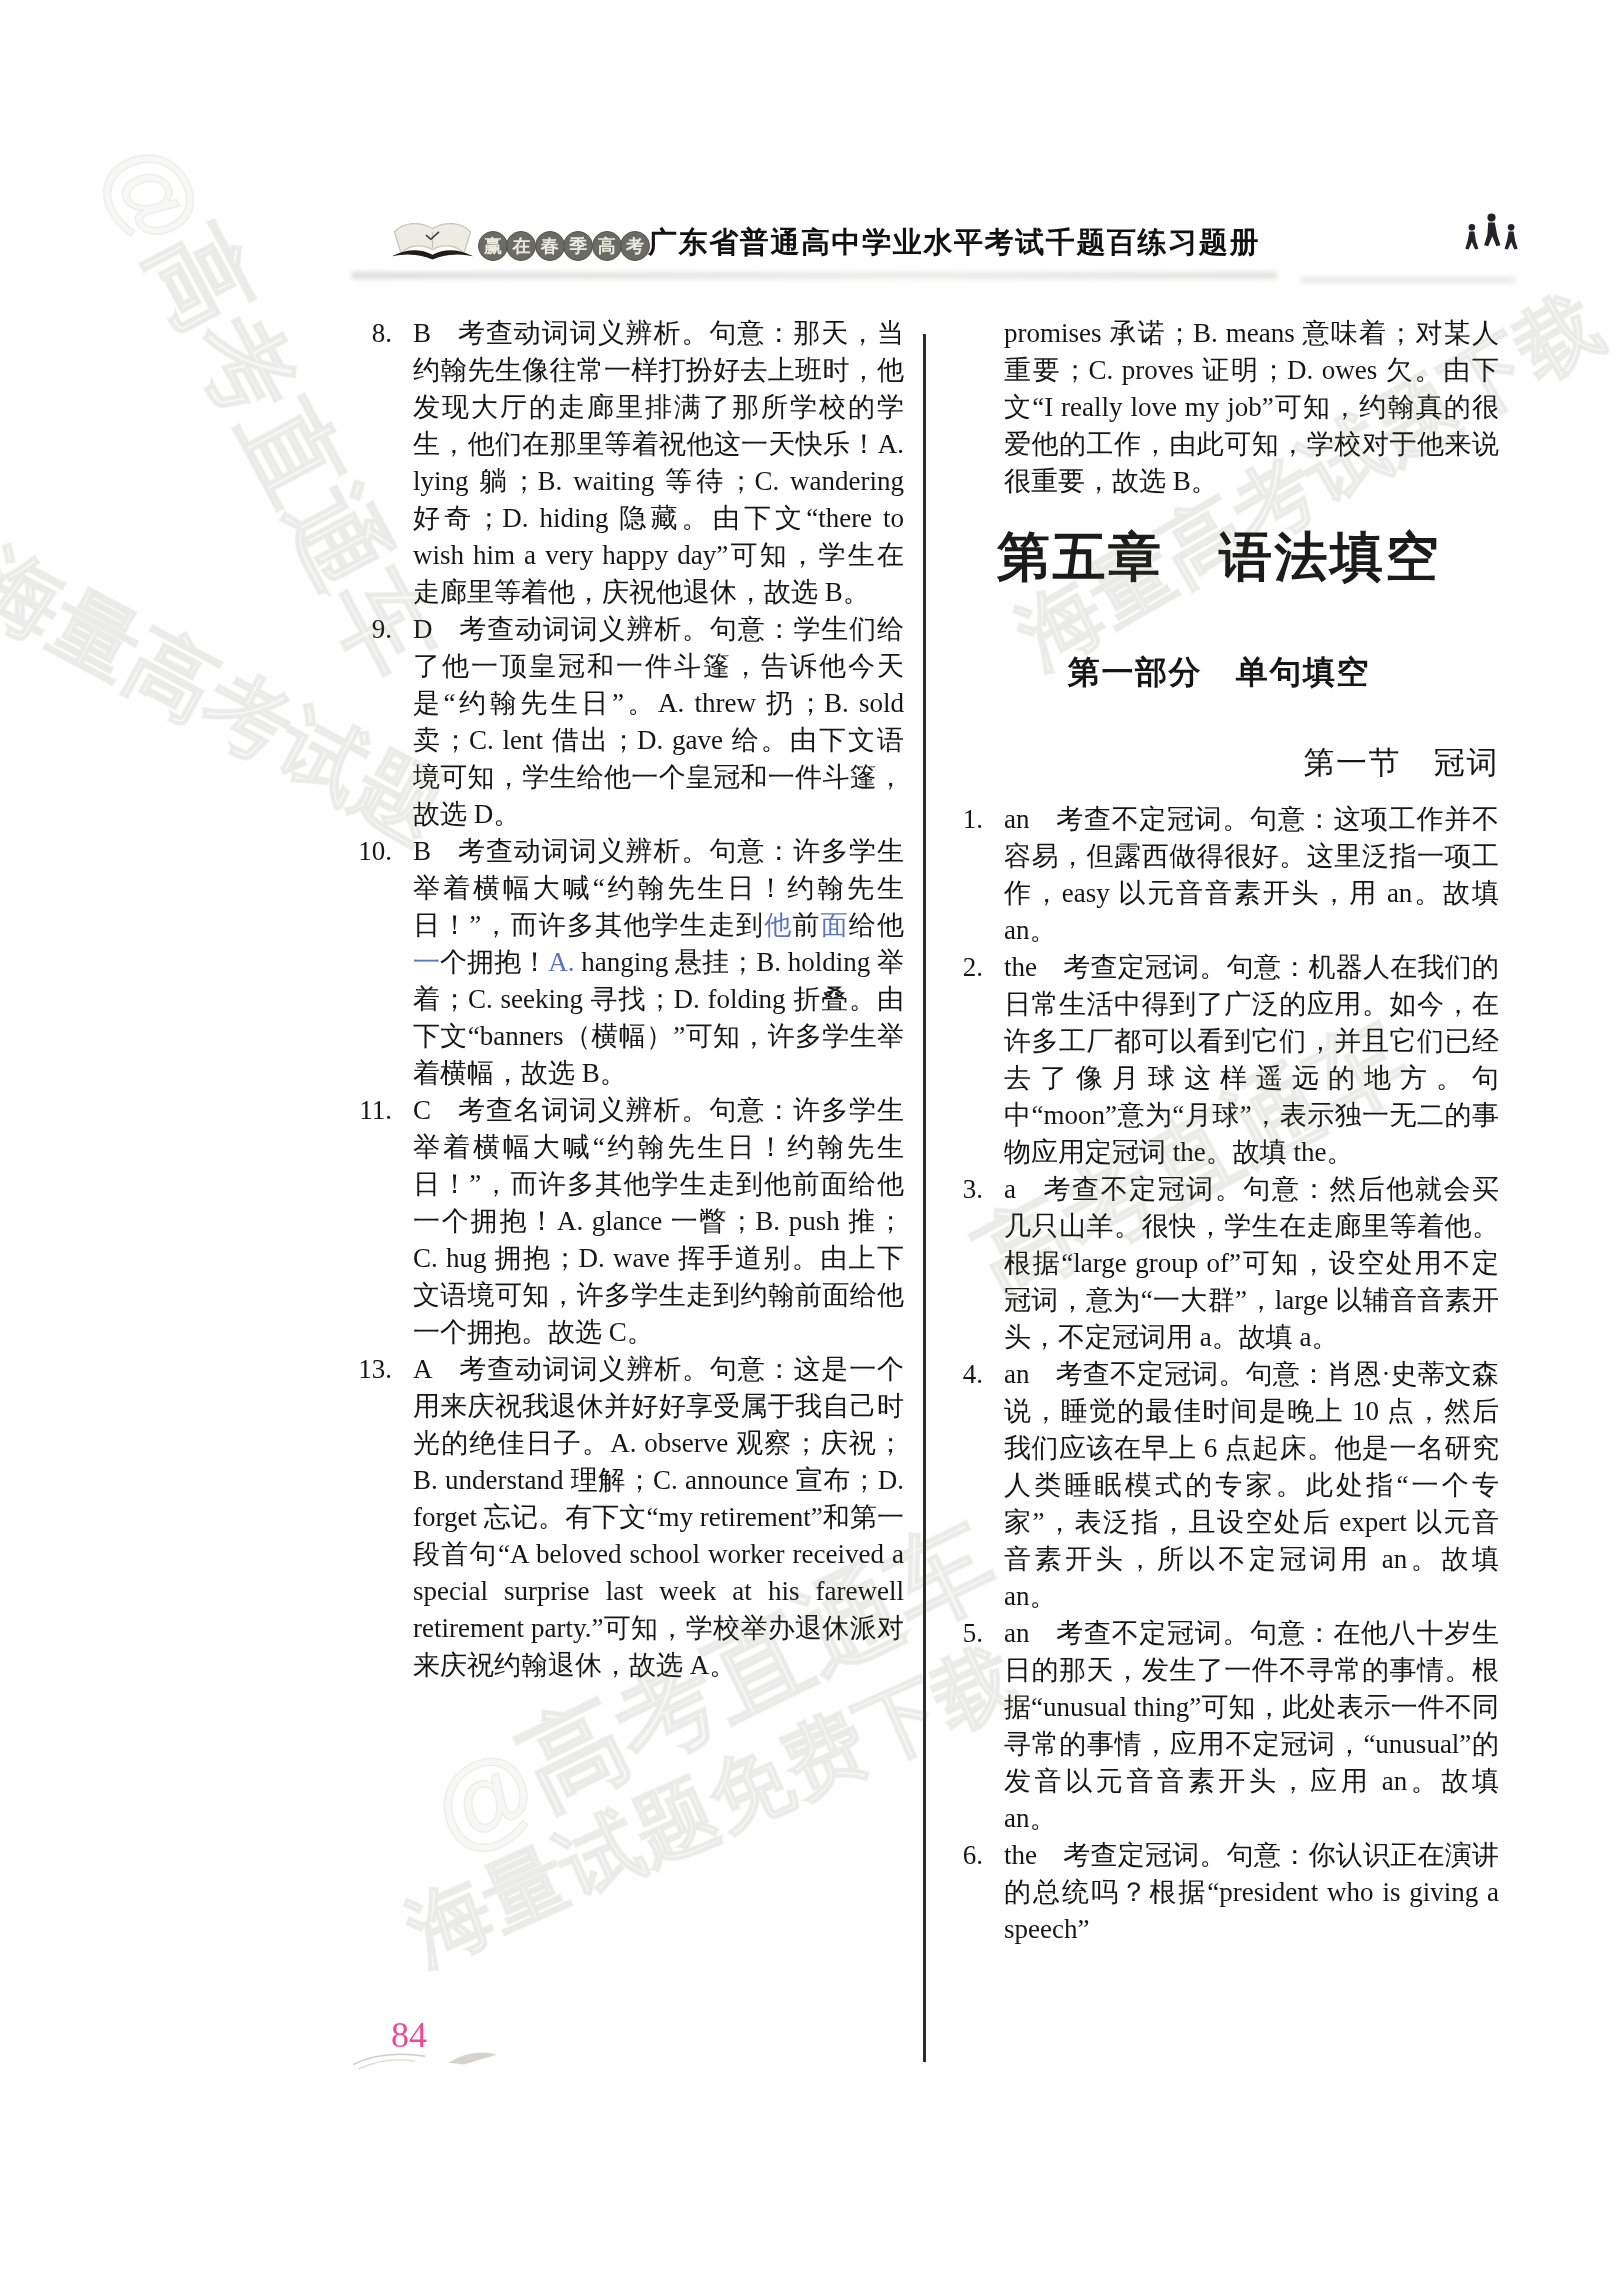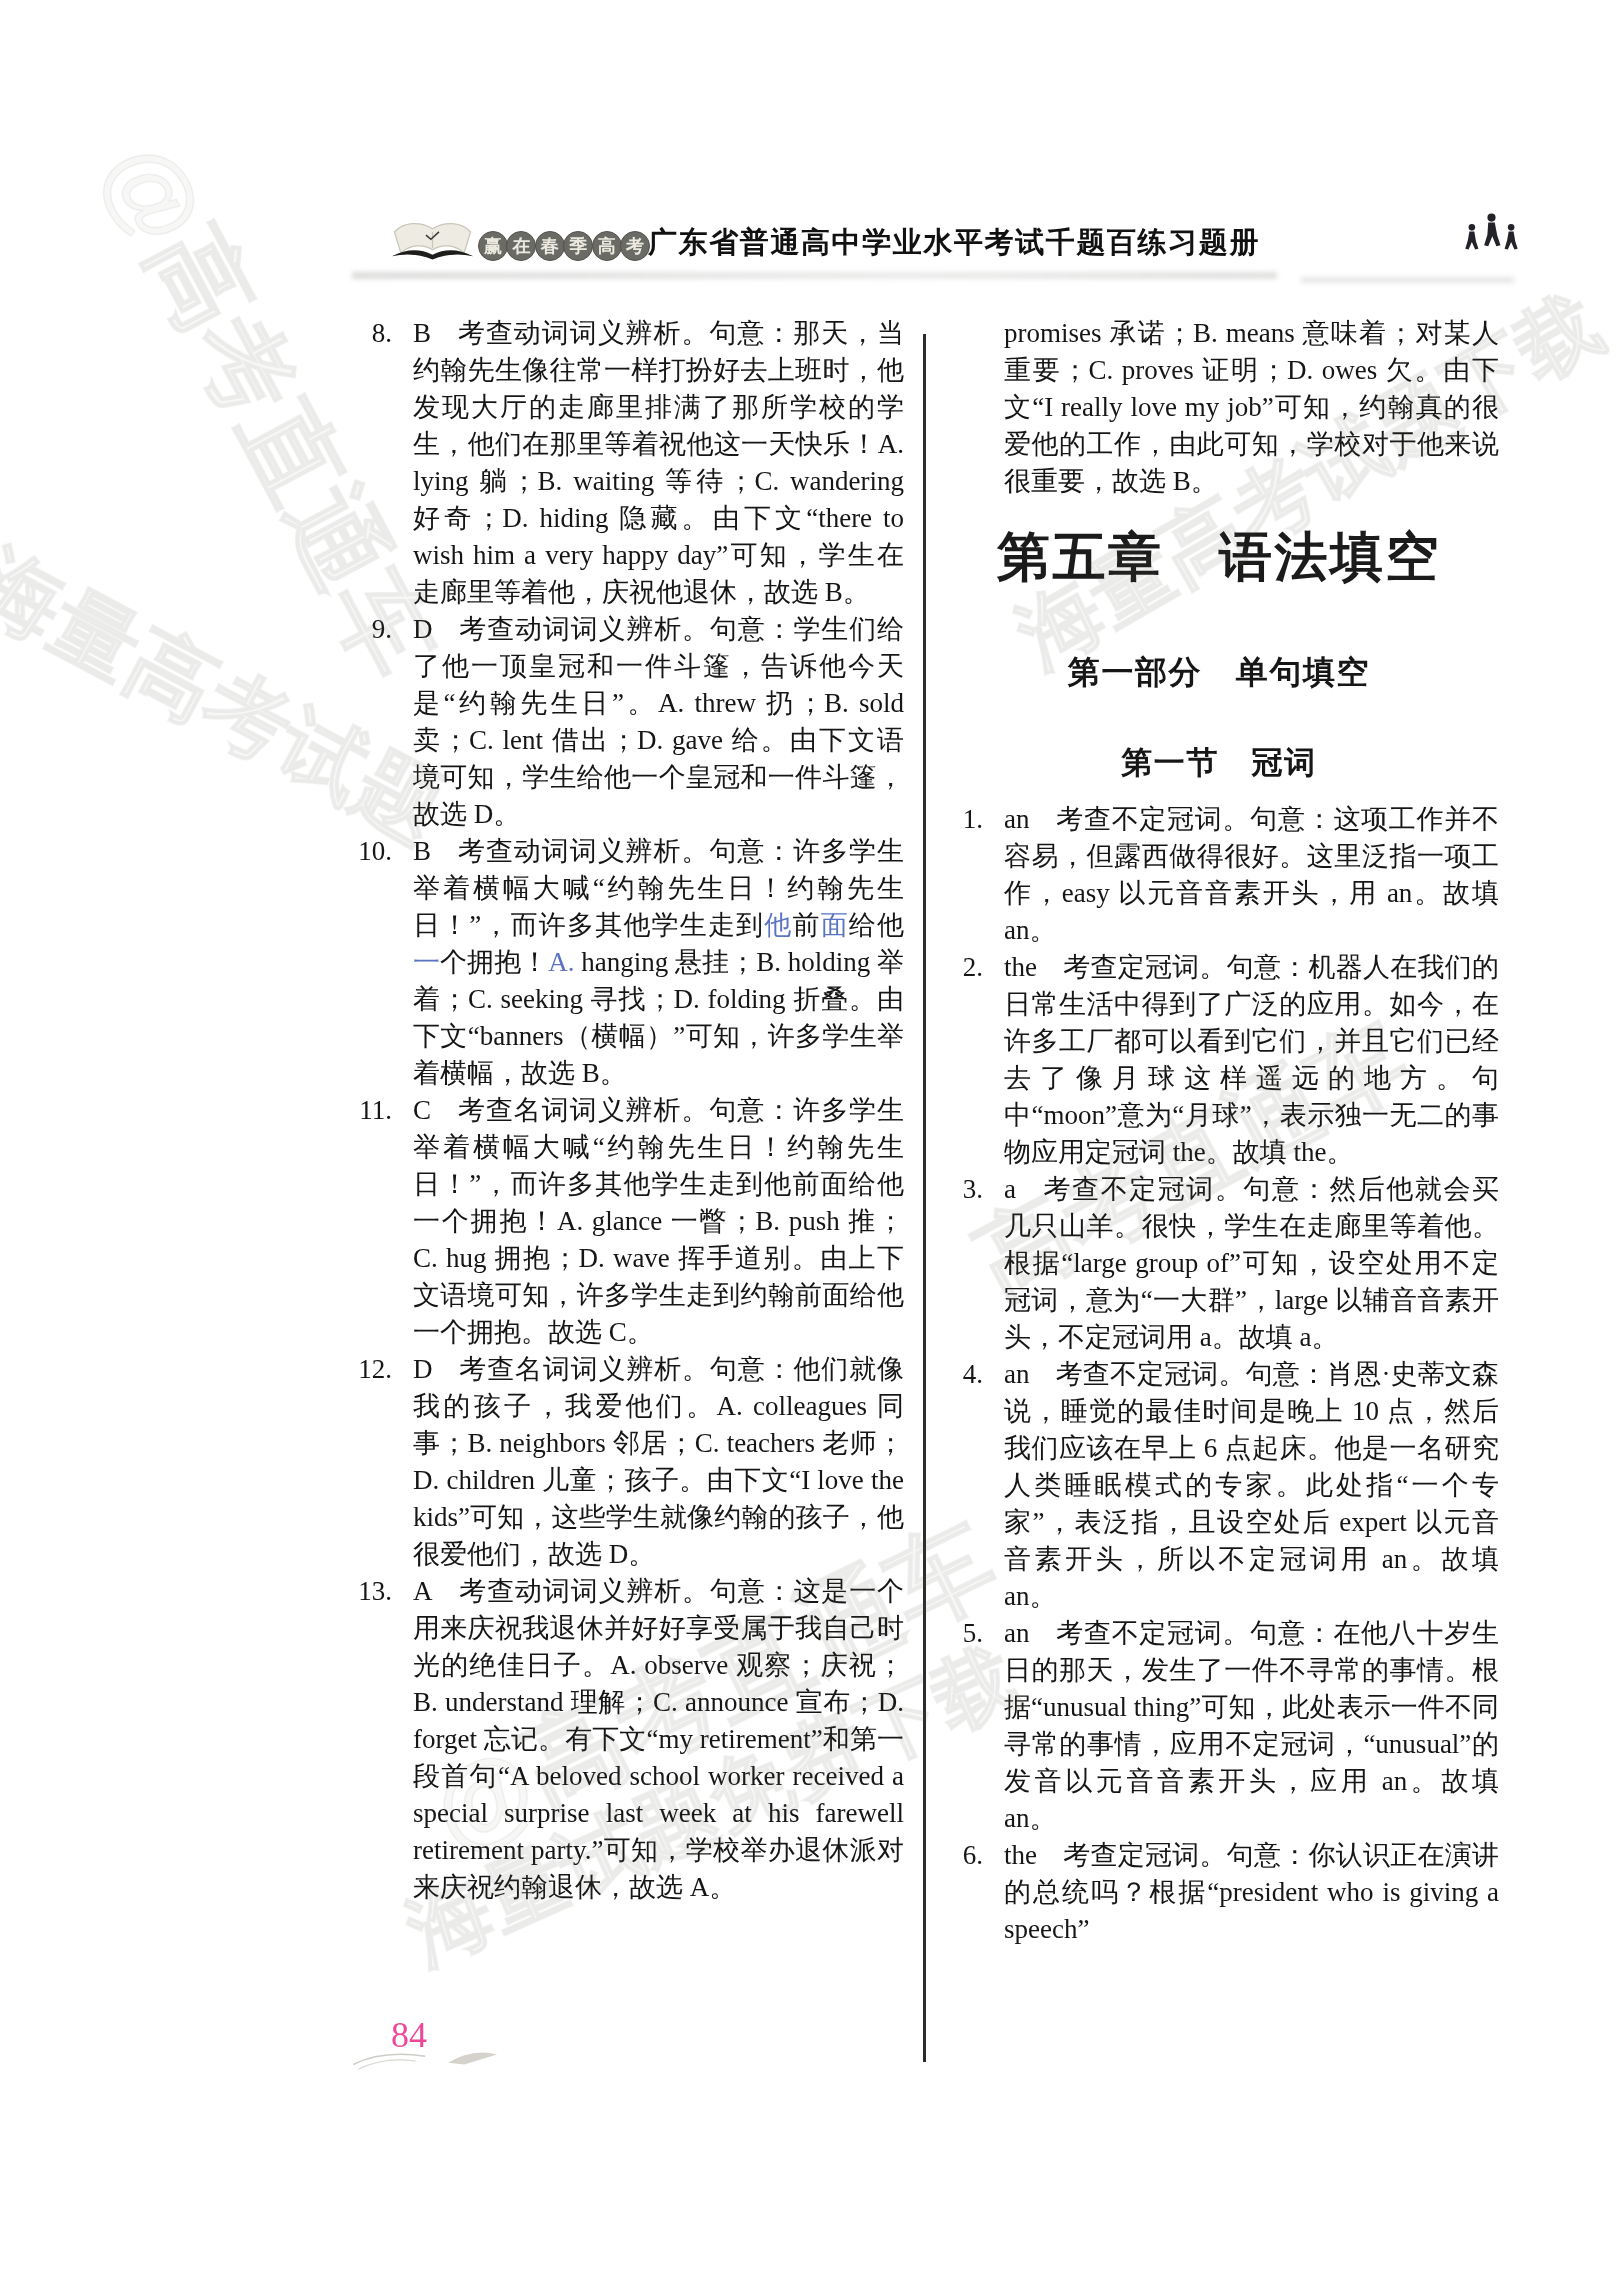--- a/index.html
+++ b/index.html
@@ -25,21 +25,21 @@
   .col.right{left:939px;width:560px;}
   .cont{margin:0;padding-left:65px;}
   .item{position:relative;padding-left:65px;margin:0;}
   .item .num{position:absolute;left:0;width:44px;text-align:right;}
   .item .ans{margin-right:26px;}
   .divider{position:absolute;left:923px;top:334px;width:2.5px;height:1728px;background:#2c2c2c;}
   
   .h-chapter{margin:31px 0 0 0;font-size:53px;line-height:51px;font-weight:700;text-align:center;
              font-family:"Liberation Sans","DejaVu Sans",sans-serif;letter-spacing:2.5px;color:#1b1b1b;}
   .h-part{margin:67px 0 0 0;font-size:32px;line-height:46px;font-weight:700;text-align:center;letter-spacing:1.6px;}
-  .h-section{margin:47px 0 18px 0;font-size:31px;line-height:41px;font-weight:700;text-align:center;letter-spacing:1.6px;}
+  .h-section{margin:47px 0 18px 0;font-size:31px;line-height:41px;font-weight:400;text-align:right;letter-spacing:1.6px;}
   
   .pagenum{position:absolute;left:391px;top:1994px;font-size:36px;color:#ec4899;margin-top:20px;}
   #flourish{position:absolute;left:350px;top:2043px;opacity:.55;}
   
   .c-blue{color:#5b74c2;}
   
   .wm{position:absolute;white-space:nowrap;font-family:"Liberation Sans",sans-serif;font-weight:700;
       color:rgba(90,90,88,0.05);-webkit-text-stroke:1.6px rgba(90,90,88,0.07);pointer-events:none;}
 </style>
 </head>
@@ -78,21 +78,20 @@
 
   <div class="header-smudge"></div>
   <div class="header-smudge2"></div>
 
   <div class="col left">
     <div>
         <div class="item"><span class="num">8.</span><span class="ans">B</span><span><span>考查动词词义辨析。句意：那天，当约翰先生像往常一样打扮好去上班时，他发现大厅的走廊里排满了那所学校的学生，他们在那里等着祝他这一天快乐！A. lying 躺；B. waiting 等待；C. wandering 好奇；D. hiding 隐藏。由下文“there to wish him a very happy day”可知，学生在走廊里等着他，庆祝他退休，故选 B。</span></span></div>
         <div class="item"><span class="num">9.</span><span class="ans">D</span><span><span>考查动词词义辨析。句意：学生们给了他一顶皇冠和一件斗篷，告诉他今天是“约翰先生日”。A. threw 扔；B. sold 卖；C. lent 借出；D. gave 给。由下文语境可知，学生给他一个皇冠和一件斗篷，故选 D。</span></span></div>
         <div class="item"><span class="num">10.</span><span class="ans">B</span><span><span>考查动词词义辨析。句意：许多学生举着横幅大喊“约翰先生日！约翰先生日！”，而许多其他学生走到</span><span class="c-blue">他</span><span>前</span><span class="c-blue">面</span><span>给他</span><span class="c-blue">一</span><span>个拥抱！</span><span class="c-blue">A.</span><span> hanging 悬挂；B. holding 举着；C. seeking 寻找；D. folding 折叠。由下文“banners（横幅）”可知，许多学生举着横幅，故选 B。</span></span></div>
         <div class="item"><span class="num">11.</span><span class="ans">C</span><span><span>考查名词词义辨析。句意：许多学生举着横幅大喊“约翰先生日！约翰先生日！”，而许多其他学生走到他前面给他一个拥抱！A. glance 一瞥；B. push 推；C. hug 拥抱；D. wave 挥手道别。由上下文语境可知，许多学生走到约翰前面给他一个拥抱。故选 C。</span></span></div>
-        <div class="item"><span class="num">12.</span><span class="ans">D</span><span><span>考查名词词义辨析。句意：他们就像我的孩子，我爱他们。A. colleagues 同事；B. neighbors 邻居；C. teachers 老师；D. children 儿童；孩子。由下文“I love the kids”可知，这些学生就像约翰的孩子，他很爱他们，故选 D。</span></span></div>
         <div class="item"><span class="num">13.</span><span class="ans">A</span><span><span>考查动词词义辨析。句意：这是一个用来庆祝我退休并好好享受属于我自己时光的绝佳日子。A. observe 观察；庆祝；B. understand 理解；C. announce 宣布；D. forget 忘记。有下文“my retirement”和第一段首句“A beloved school worker received a special surprise last week at his farewell retirement party.”可知，学校举办退休派对来庆祝约翰退休，故选 A。</span></span></div>
       </div>
   </div>
 
   <div class="divider"></div>
 
   <div class="col right">
     <p class="cont">promises 承诺；B. means 意味着；对某人重要；C. proves 证明；D. owes 欠。由下文“I really love my job”可知，约翰真的很爱他的工作，由此可知，学校对于他来说很重要，故选 B。</p>
     <h2 class="h-chapter">第五章　语法填空</h2>
     <h3 class="h-part">第一部分　单句填空</h3>

